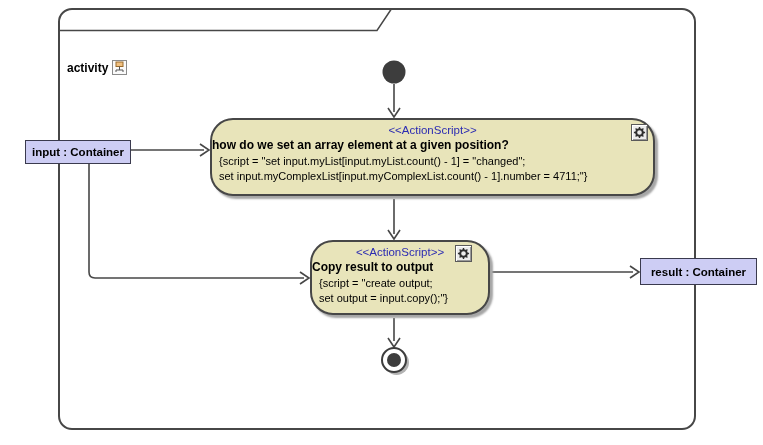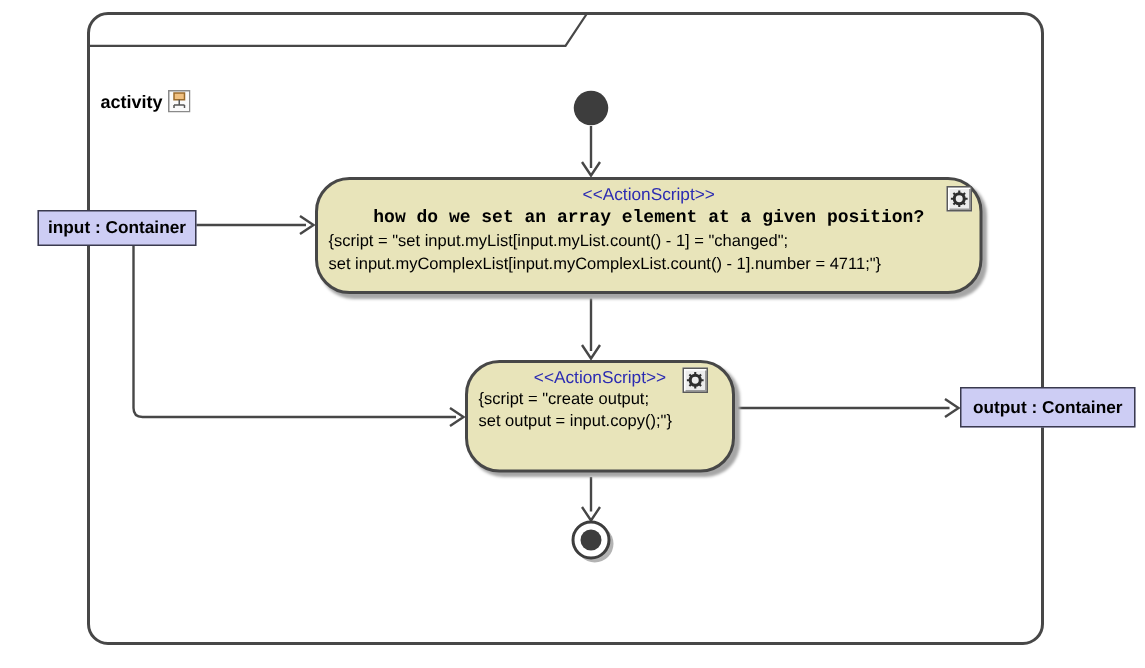--- a/index.html
+++ b/index.html
@@ -19,21 +19,21 @@
 
   
   .action {
     position:absolute; background:#e8e4ba; border:2px solid #474747;
     border-radius:23px; box-shadow:3px 3px 2px #a6a6a6;
   }
   .action .stereo {
     margin-top:3px; text-align:center; font-size:11.5px; color:#2b2bb2; line-height:14px;
   }
   .action .title {
-    text-align:center; font-weight:bold; font-size:12px; line-height:17px;font-family:Liberation Mono, monospace;
+    text-align:left; font-weight:bold; font-size:12px; line-height:17px;
   }
   .action .script {
     font-size:11px; line-height:15px; padding-left:7px; white-space:nowrap;
   }
   .gear-btn {
     position:absolute; top:4px; right:5px; width:17px; height:17px;
     background:#ececec; border:1px solid #5a5a5a;
     box-shadow:inset 1px 1px 0 #ffffff, inset -1px -1px 0 #9a9a9a;
     display:flex; align-items:center; justify-content:center;
   }
@@ -120,33 +120,34 @@
         <circle cx="7" cy="7" r="3.6" fill="none" stroke="#2e2e2e" stroke-width="2.2"></circle>
         <g stroke="#2e2e2e" stroke-width="1.5">
           <path d="M7 1 V3.2 M7 10.8 V13 M1 7 H3.2 M10.8 7 H13 M2.8 2.8 L4.3 4.3 M9.7 9.7 L11.2 11.2 M11.2 2.8 L9.7 4.3 M4.3 9.7 L2.8 11.2"></path>
         </g>
       </svg>
     </span>
   </div>
 
   <div class="action" style="left:310px; top:240px; width:180px; height:75px;">
     <div class="stereo">&lt;&lt;ActionScript&gt;&gt;</div>
+    <div class="title">Copy result to output</div>
     <div class="script">{script = "create output;</div>
     <div class="script">set output = input.copy();"}</div>
     <span class="gear-btn" style="top:3px; right:16px;">
       <svg width="13" height="13" viewBox="0 0 14 14">
         <circle cx="7" cy="7" r="3.6" fill="none" stroke="#2e2e2e" stroke-width="2.2"></circle>
         <g stroke="#2e2e2e" stroke-width="1.5">
           <path d="M7 1 V3.2 M7 10.8 V13 M1 7 H3.2 M10.8 7 H13 M2.8 2.8 L4.3 4.3 M9.7 9.7 L11.2 11.2 M11.2 2.8 L9.7 4.3 M4.3 9.7 L2.8 11.2"></path>
         </g>
       </svg>
     </span>
   </div>
 
   <div class="pin pin-input">
     <span>input : Container</span>
   </div>
 
   <div class="pin pin-output">
-    <span>output : Container</span>
+    <span>result : Container</span>
   </div>
 
 </div>
 
 </body></html>

